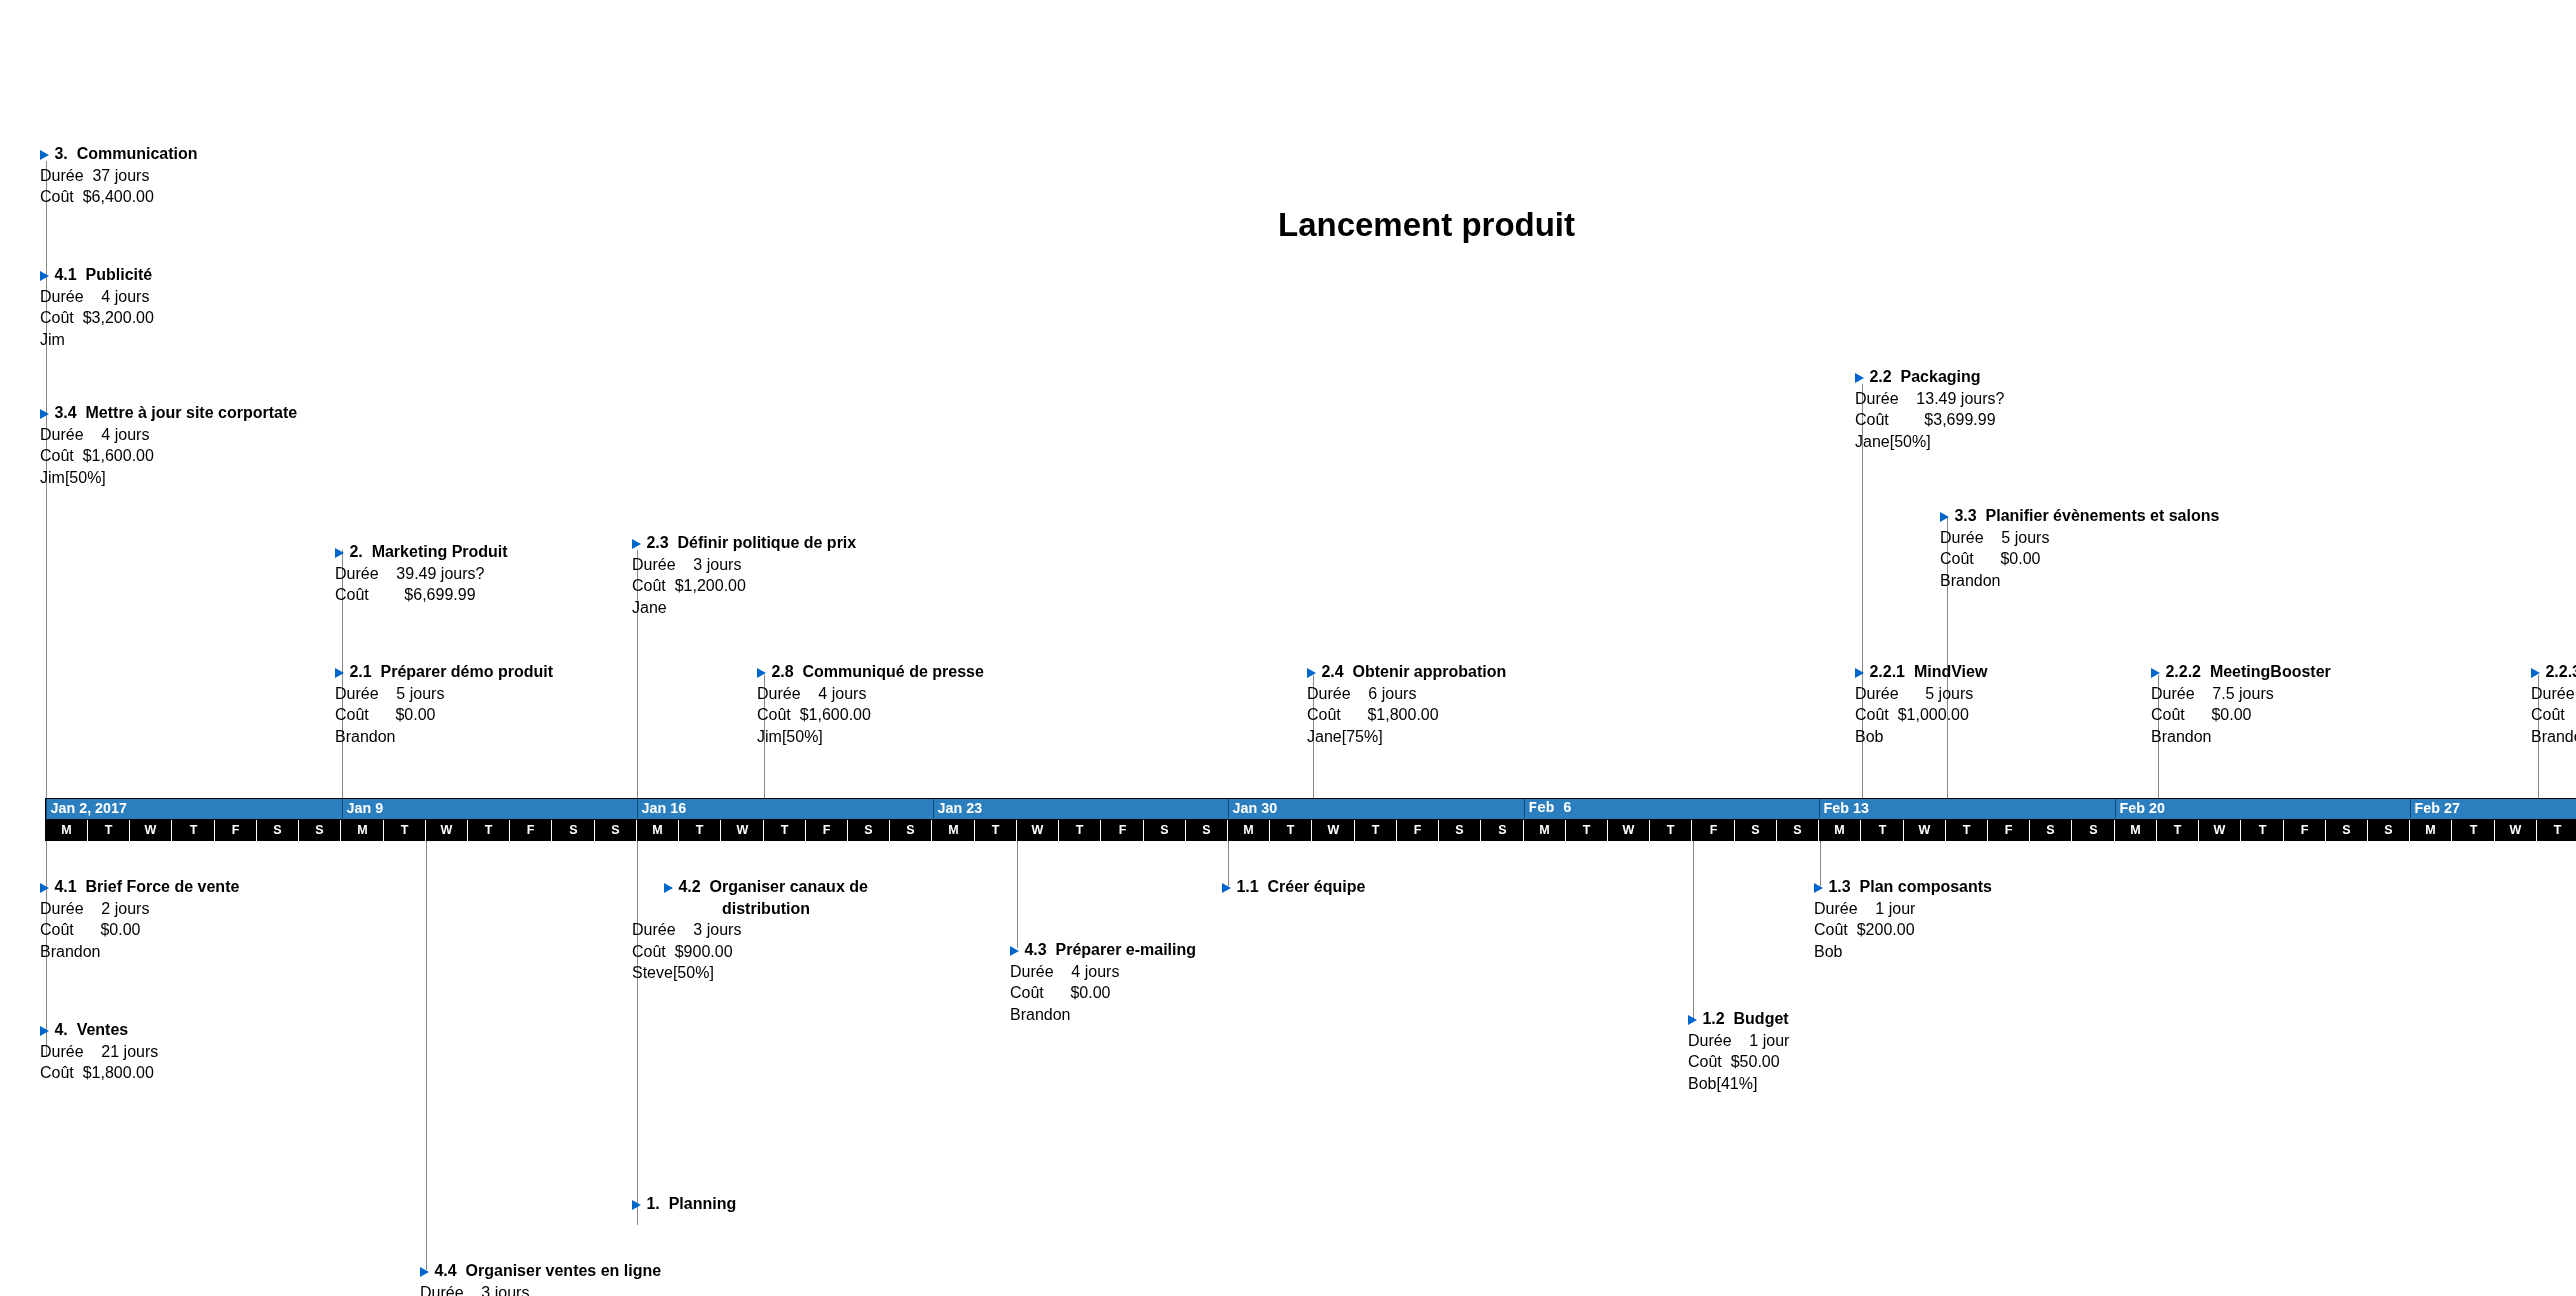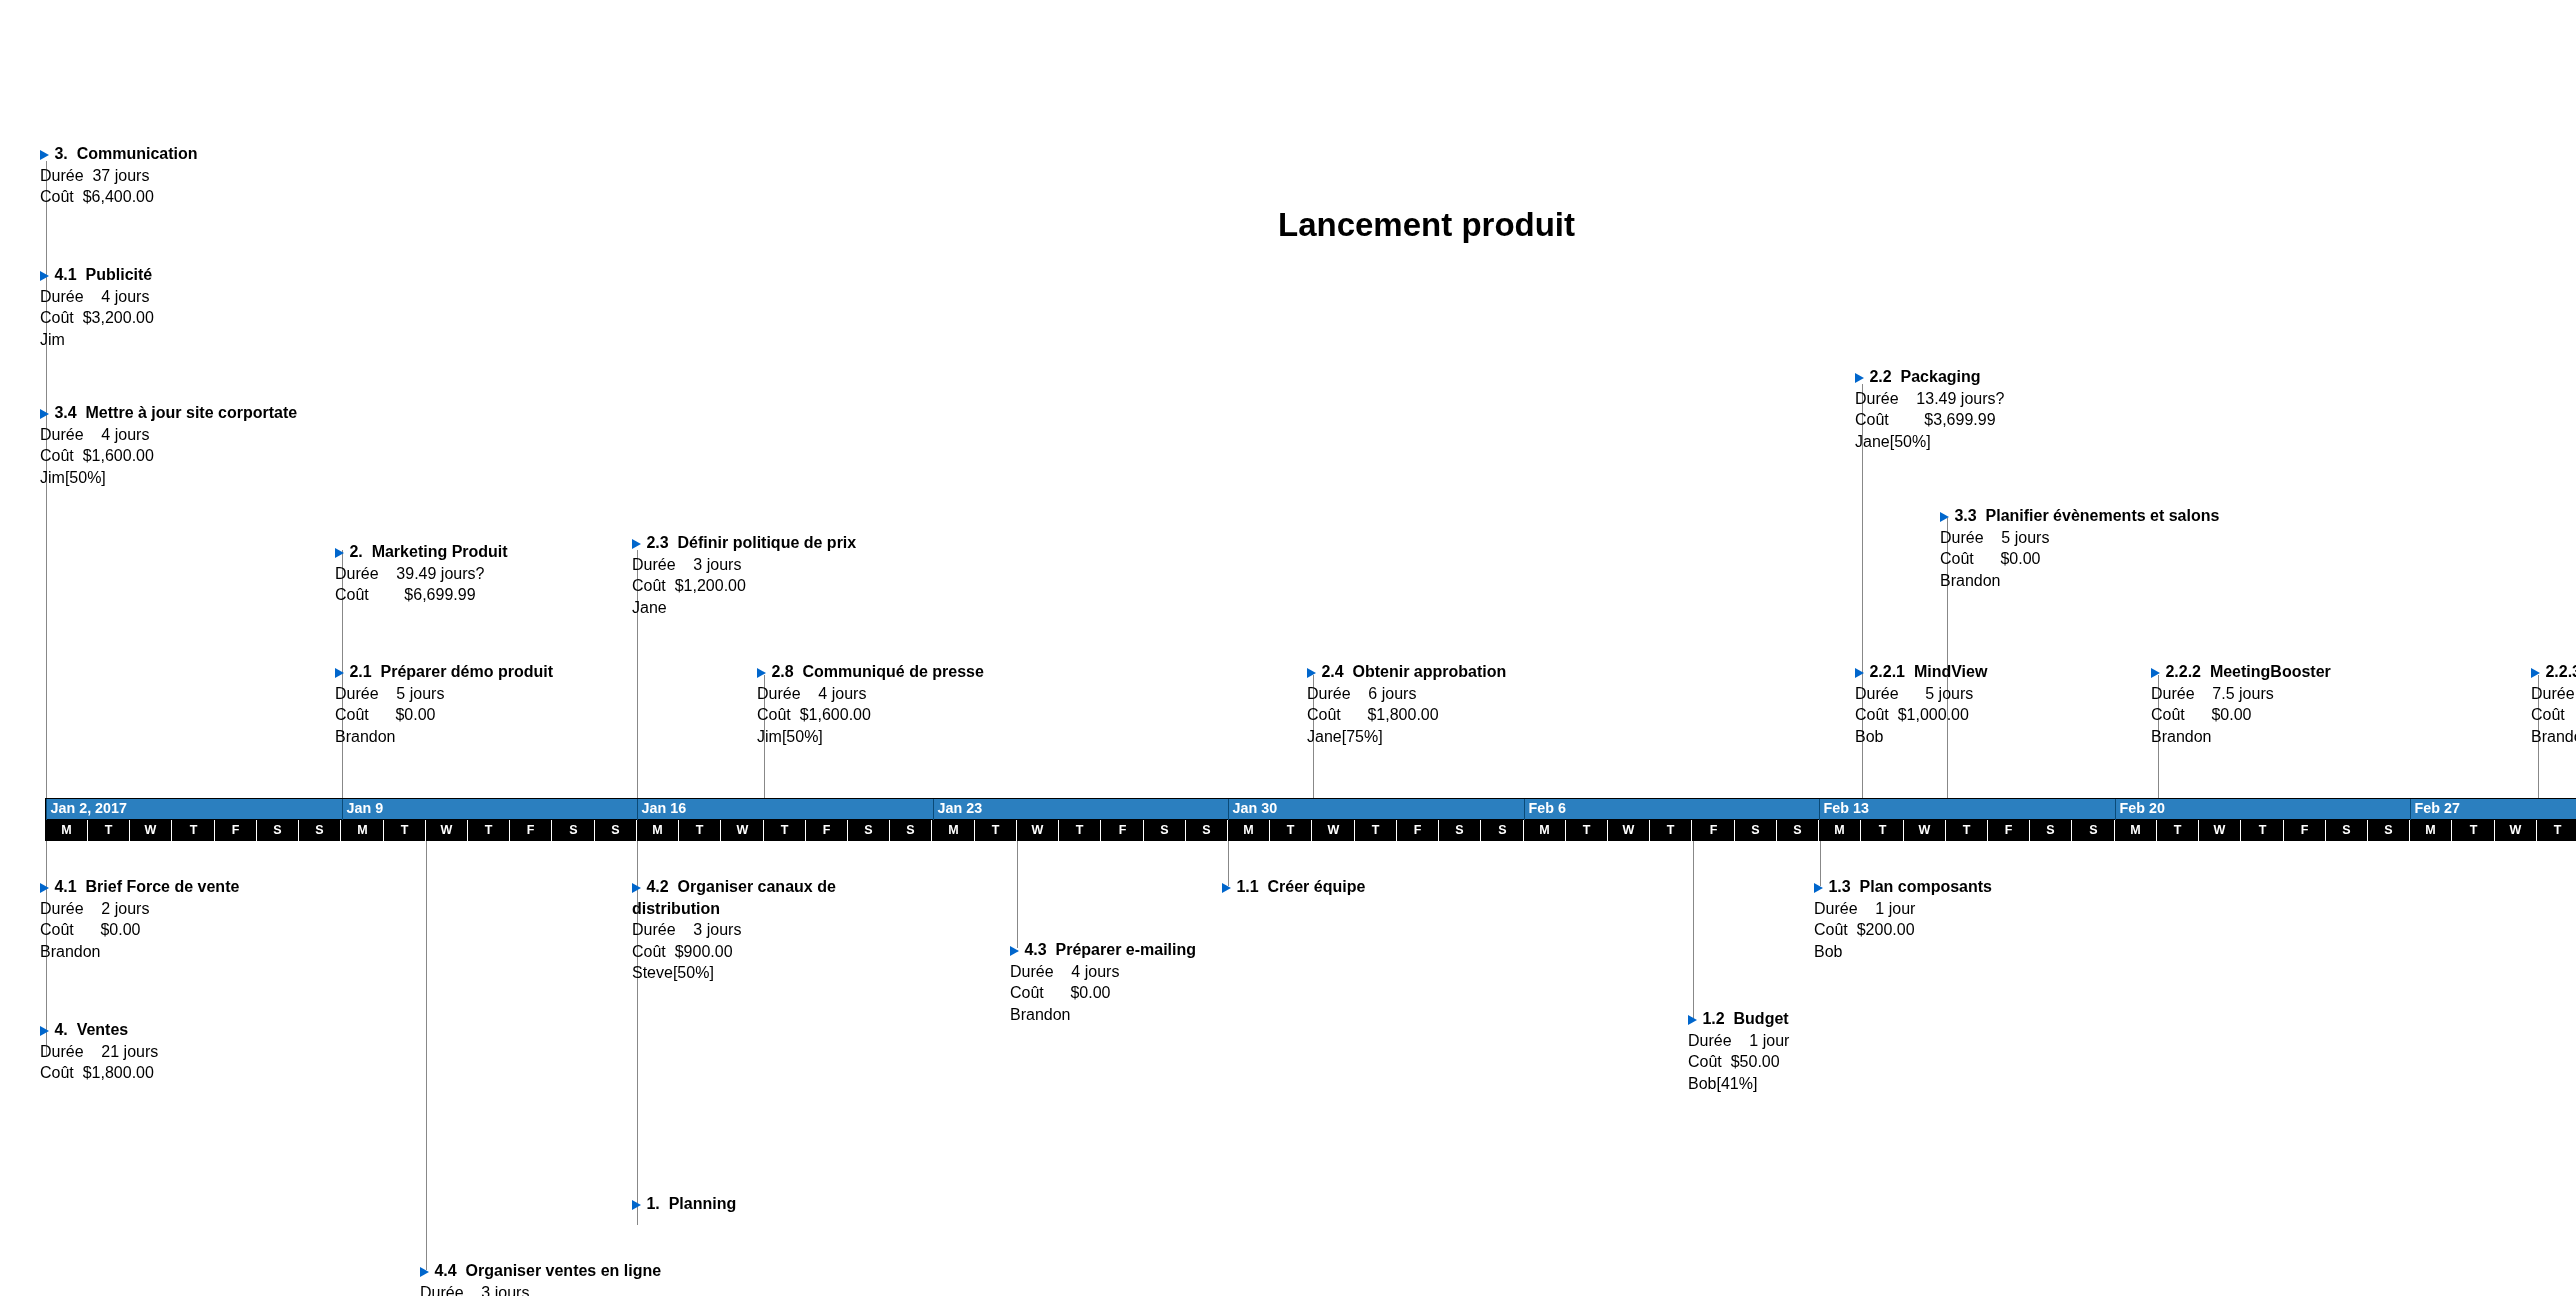--- a/index.html
+++ b/index.html
@@ -24,21 +24,21 @@
 
   <div class="title" style="left:1278px;top:206px">Lancement produit</div>
 
   <div class="tl" style="left:45px;top:798px;width:2660px">
     <div class="top" id="tl-top">
         <div class="wk" style="left: 0px; width: 296px;">Jan 2, 2017</div>
         <div class="wk" style="left: 296px; width: 296px;">Jan 9</div>
         <div class="wk" style="left: 591px; width: 296px;">Jan 16</div>
         <div class="wk" style="left: 887px; width: 296px;">Jan 23</div>
         <div class="wk" style="left: 1182px; width: 296px;">Jan 30</div>
-        <div class="wk" style="left: 1478px; width: 336px;">Feb 6</div>
+        <div class="wk" style="left: 1478px; width: 336px; font-family: Liberation Mono, monospace;">Feb 6</div>
         <div class="wk" style="left: 1773px; width: 296px;">Feb 13</div>
         <div class="wk" style="left: 2069px; width: 296px;">Feb 20</div>
         <div class="wk" style="left: 2364px; width: 296px;">Feb 27</div>
       </div>
     <div class="bot" id="tl-bot">
         <div class="d" style="left: 0px; width: 42px;">M</div>
         <div class="d" style="left: 42px; width: 42px;">T</div>
         <div class="d" style="left: 84px; width: 42px;">W</div>
         <div class="d" style="left: 127px; width: 42px;">T</div>
         <div class="d" style="left: 169px; width: 42px;">F</div>
@@ -214,21 +214,21 @@
     <div class="row">Brandon</div>
   </div>
 
   <div class="task" style="left:40px;top:1019px">
     <div class="hdr"><span class="marker"></span><span>4.</span>&nbsp;&nbsp;<span>Ventes</span></div>
     <div class="row"><span class="lbl">Durée</span>&nbsp;&nbsp;&nbsp;&nbsp;<span>21 jours</span></div>
     <div class="row"><span class="lbl">Coût</span>&nbsp;&nbsp;<span>$1,800.00</span></div>
   </div>
 
   <div class="task" style="left:632px;top:876px;width:268px">
-    <div class="hdr" style="white-space:normal;text-align:left"><span class="marker"></span><span>4.2</span>&nbsp;&nbsp;<span>Organiser canaux de distribution</span></div>
+    <div class="hdr" style="white-space:normal;text-align:center"><span class="marker"></span><span>4.2</span>&nbsp;&nbsp;<span>Organiser canaux de distribution</span></div>
     <div class="row"><span class="lbl">Durée</span>&nbsp;&nbsp;&nbsp;&nbsp;<span>3 jours</span></div>
     <div class="row"><span class="lbl">Coût</span>&nbsp;&nbsp;<span>$900.00</span></div>
     <div class="row">Steve[50%]</div>
   </div>
 
 
   <div class="task" style="left:632px;top:1193px">
     <div class="hdr"><span class="marker"></span><span>1.</span>&nbsp;&nbsp;<span>Planning</span></div>
   </div>
 

